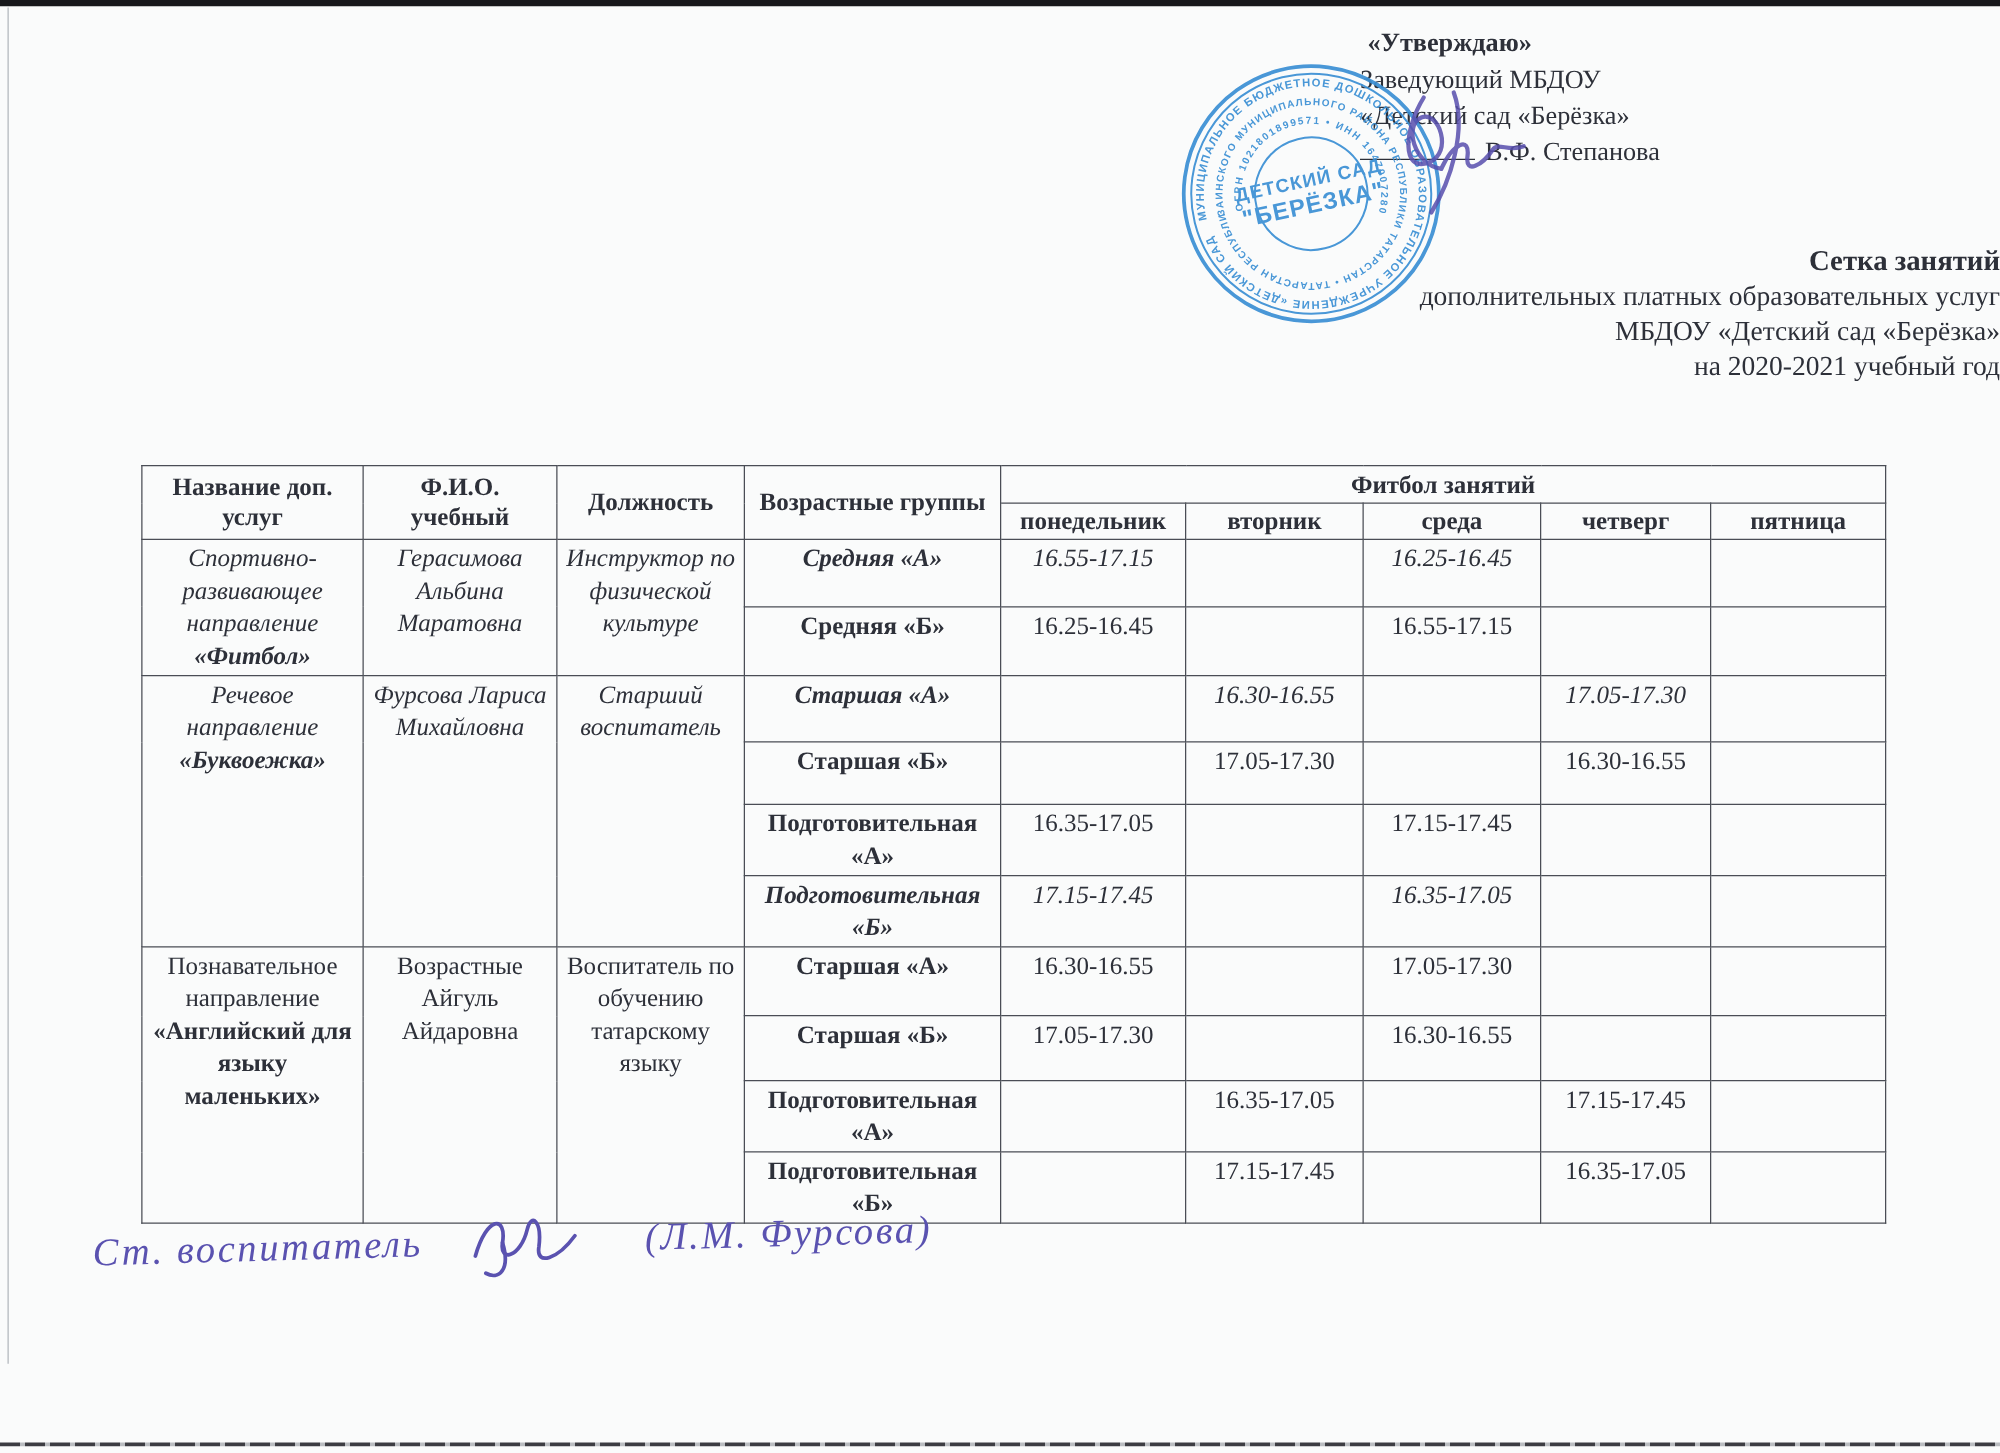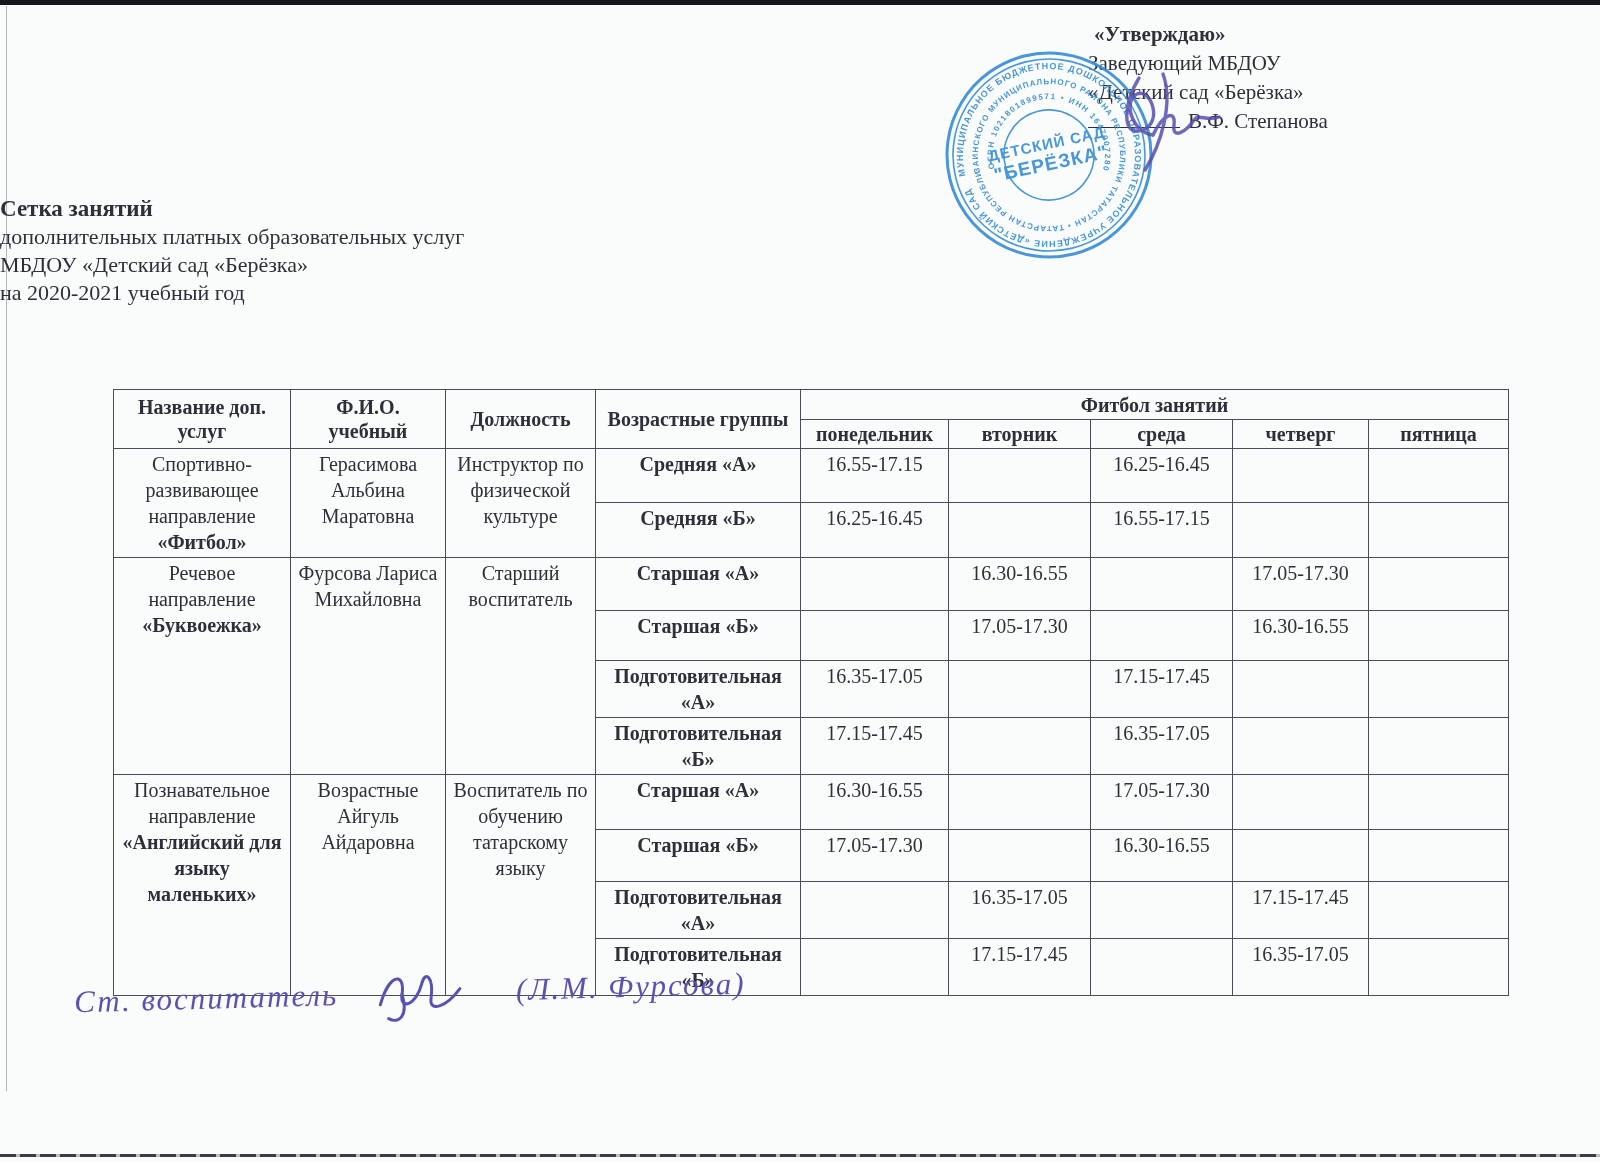--- a/index.html
+++ b/index.html
@@ -15,29 +15,29 @@
   .scan-bottom{position:absolute;top:1154px;left:0;width:1600px;height:3px;
     background:repeating-linear-gradient(90deg,#3c3c42 0 16px,#b9bcc0 16px 20px);}
   
   .approval{position:absolute;left:1088px;top:20px;font-size:21px;line-height:29px;z-index:1;}
   .approval .l1{font-weight:bold;margin-left:6px;}
   .sig-underline{display:inline-block;width:92px;height:16px;border-bottom:1.6px solid #2d3039;margin-right:8px;}
   
   .stamp{position:absolute;left:930px;top:36px;z-index:2;opacity:.92;}
   .director-sig{position:absolute;left:1093px;top:58px;z-index:3;opacity:.85;}
   
-  .title-block{position:absolute;left:0;top:195px;width:1600px;text-align:left;font-size:22px;line-height:28px;z-index:1;}
+  .title-block{position:absolute;left:0;top:195px;width:1600px;text-align:right;font-size:22px;line-height:28px;z-index:1;}
   .title-block .t1{font-weight:bold;font-size:23px;}
   
-  table.sched{position:absolute;left:113px;top:389px;width:1395px;border-collapse:collapse;table-layout:fixed;z-index:1;}
+  table.sched{position:absolute;left:113px;top:372px;width:1395px;border-collapse:collapse;table-layout:fixed;z-index:1;}
   table.sched th,table.sched td{border:1px solid #4a4d55;padding:2px 4px;overflow:hidden;}
   table.sched th{font-weight:bold;font-size:20px;text-align:center;vertical-align:middle;line-height:24px;}
   table.sched td{font-size:20px;text-align:center;vertical-align:top;line-height:26px;}
   tr.hdr1{height:30px;} tr.hdr2{height:26px;}
-  .h53{height:53px;} .h54{height:54px;} .h50{height:50px;} .h55{height:55px;} .h52{height:52px;} .h44{height:44px;}
+  .h53{height:53px;font-style:italic;} .h54{height:54px;} .h50{height:50px;} .h55{height:55px;} .h52{height:52px;} .h44{height:44px;}
   td.dir{padding-top:4px;}
   td.dir .prog{display:block;font-weight:bold;}
   td.grp{font-weight:bold;padding-top:5px;line-height:25px;}
   td.tm{padding-top:6px;}
   
   .handnote{position:absolute;left:74px;top:960px;display:flex;align-items:center;gap:34px;
     color:#5a52b0;transform:rotate(-1.6deg);z-index:1;}
   .handnote .hw{font-style:italic;font-size:31px;letter-spacing:2px;white-space:nowrap;}
 </style>
 </head>

